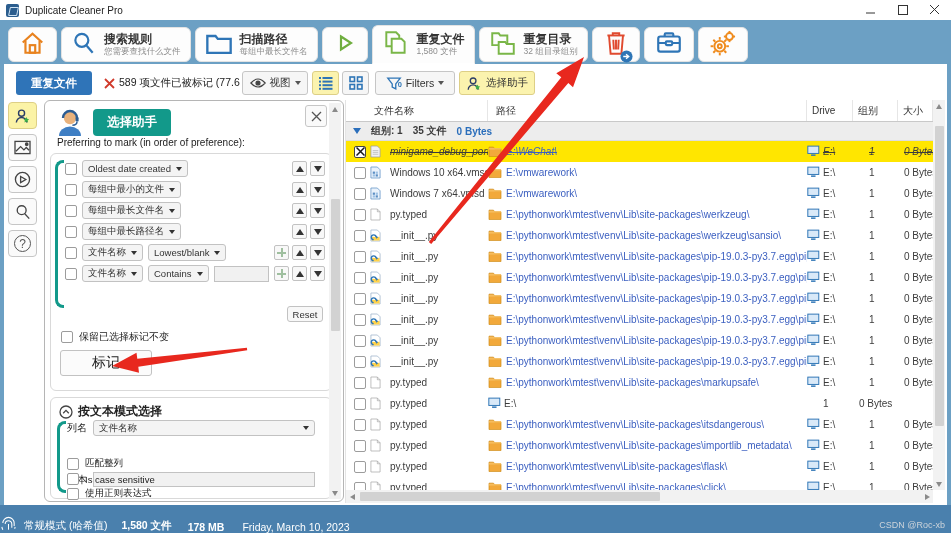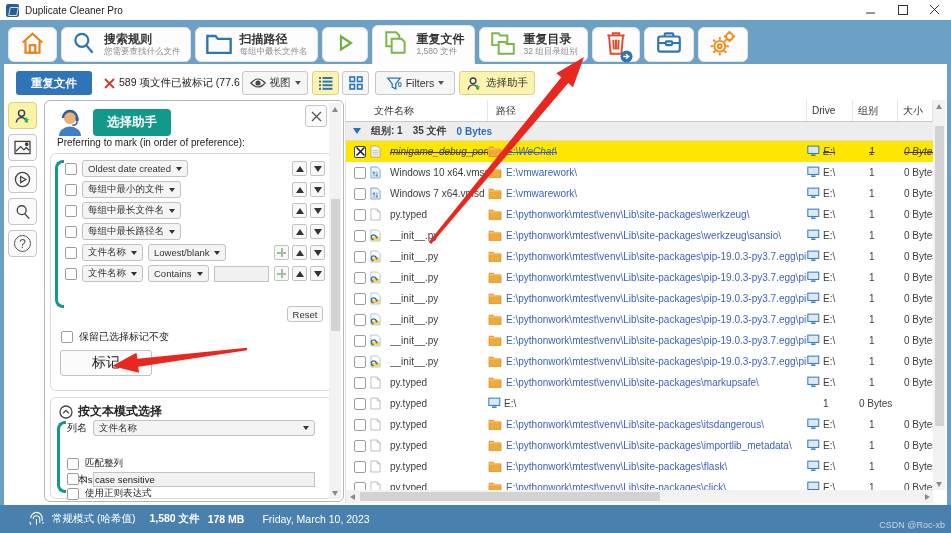--- a/index.html
+++ b/index.html
@@ -112,21 +112,21 @@
   .fpath{gap:4px;color:#3b5fc0;}
   .fpath svg{flex:0 0 auto;}
   .fdrive{gap:3px;color:#3c3c3c;}
   .fgroup{padding-left:16px;}
   .fsize{padding-left:6px;}
   .trow.marked .st{text-decoration:line-through;font-style:italic;}
   .hscroll{position:absolute;left:0;right:12px;bottom:0;height:13px;background:#f2f2f2;}
   .hs-thumb{position:absolute;top:1.5px;height:9px;background:#d2d2d2;border-radius:1px;}
 
   
-  .statusbar{position:absolute;left:0;right:0;bottom:0;height:28px;background:#4a80ad;display:flex;align-items:center;color:#fff;padding-left:28px;}
+  .statusbar{position:absolute;left:0;right:0;bottom:0;height:28px;background:#4a80ad;display:flex;align-items:flex-end;color:#fff;padding-left:0;}
   .sb-item{font-size:10.5px;white-space:nowrap;}
   .sb-bold{font-weight:bold;}
   .watermark{position:absolute;right:6px;bottom:3px;font-size:9px;color:#ccd3da;}
 
   
   .annot{position:absolute;inset:0;pointer-events:none;z-index:60;}
 </style>
 </head>
 <body>
 
@@ -1025,21 +1025,21 @@
   <div class="statusbar">
     <svg width="17" height="18" viewBox="0 0 18 18" fill="none" stroke="#fff" stroke-width="1.1">
         <path d="M3 8 a6 6 0 0 1 12 0 v3"></path>
         <path d="M5.5 9 a3.5 3.5 0 0 1 7 0 v4"></path>
         <path d="M9 9 v6"></path>
         <path d="M2 12 a7.5 7.5 0 0 0 1 3"></path>
         <path d="M15.5 14 a8 8 0 0 0 .5 -2"></path>
       </svg>
     <span class="sb-item" style="margin-left:7px;">常规模式 (哈希值)</span>
     <span class="sb-item sb-bold" style="margin-left:14px;">1,580 文件</span>
-    <span class="sb-item sb-bold" style="margin-left:8px;">178 MB</span>
+    <span class="sb-item sb-bold" style="margin-left:16px;">178 MB</span>
     <span class="sb-item" style="margin-left:18px;">Friday, March 10, 2023</span>
     <span class="watermark">CSDN @Roc-xb</span>
   </div>
 
   <svg class="annot" width="951" height="533" viewBox="0 0 951 533">
     <polygon points="584,57 573,87.2 568.3,83.1 431.2,244 428.8,242 561.3,77.3 556.3,73.2" fill="#e8281e"></polygon>
     <polygon points="112,366 136.5,352.8 137.3,358.8 246.9,347.8 247.2,350.2 138.3,366.7 139,372.7" fill="#e8281e"></polygon>
   </svg>
 </div>
 

